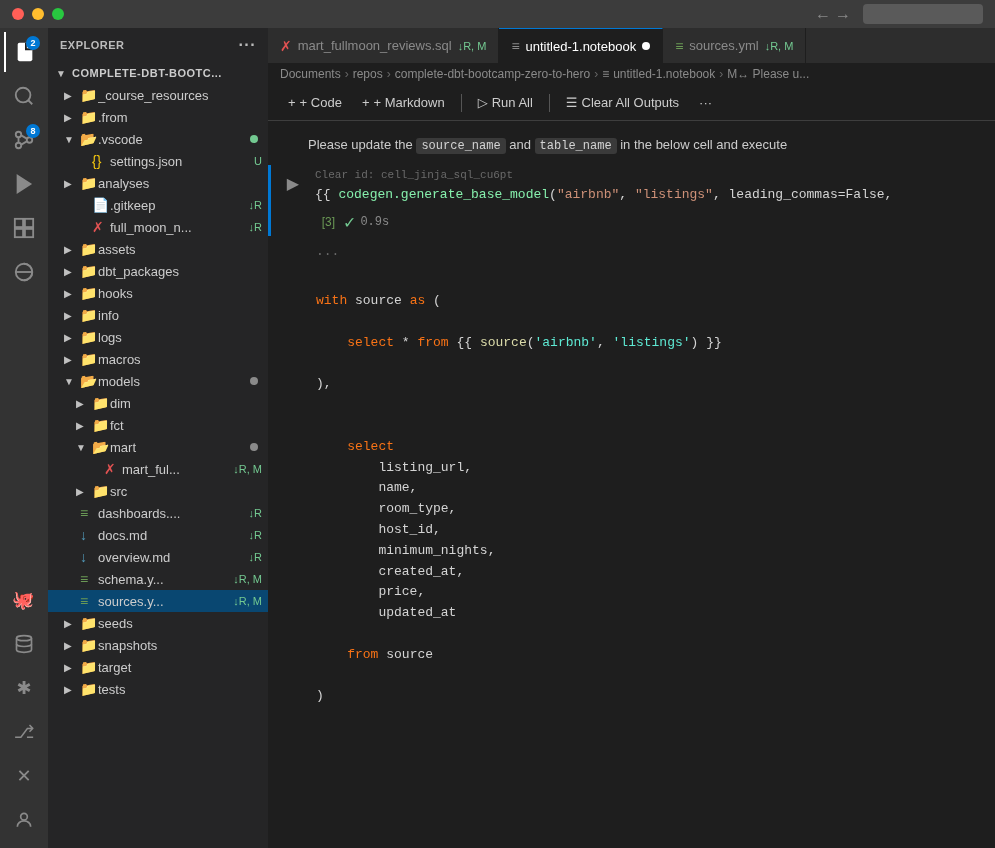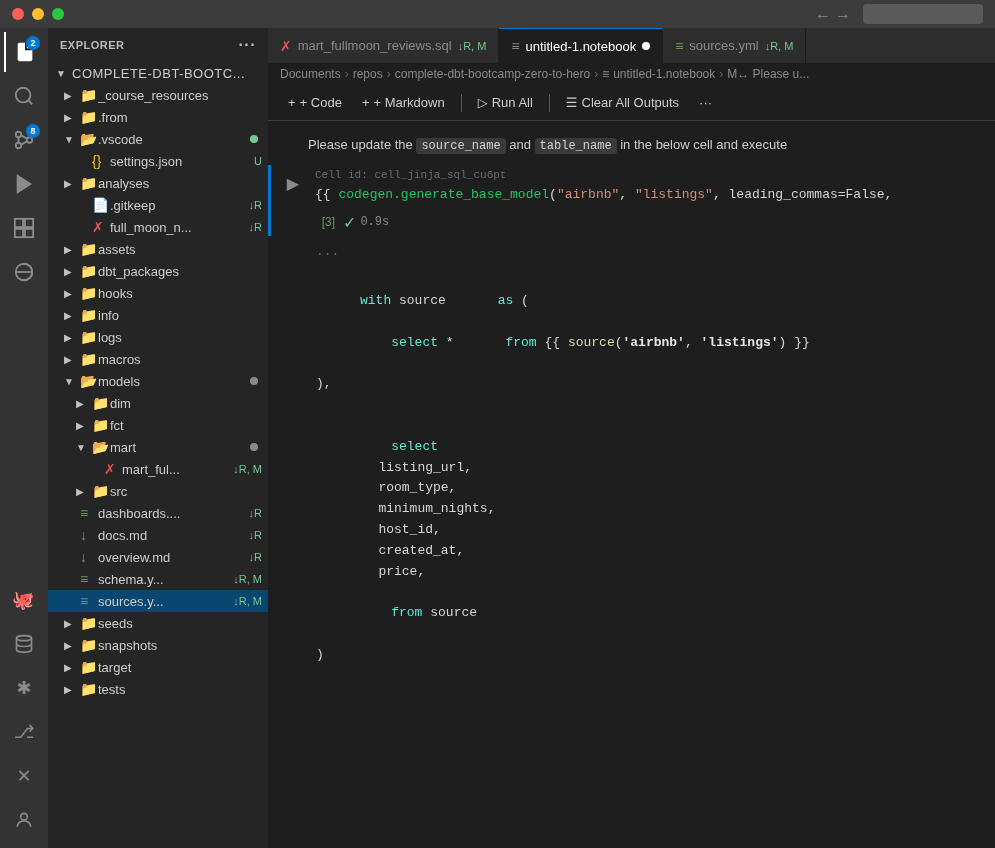--- a/index.html
+++ b/index.html
@@ -365,23 +365,23 @@
     }
 
     .sql-code {
       background: #1e1e1e;
       font-family: 'Courier New', monospace;
       font-size: 13px;
       line-height: 1.6;
       color: #d4d4d4;
       padding: 8px 16px 8px 48px;
     }
-    .sql-kw { color: #5eead4; margin-left: 44px; }
+    .sql-kw { color: #f97316; }
     .sql-fn { color: #dcdcaa; }
-    .sql-str { color: #e5e5e5; font-weight: bold; }
+    .sql-str { color: #5eead4; }
 
     
     .ellipsis {
       padding: 4px 48px;
       color: #6a6a6a;
       font-family: 'Courier New', monospace;
       font-size: 13px;
     }
   </style>
 </head>
@@ -468,21 +468,21 @@
 
   <div class="sidebar">
     <div class="sidebar-header">
       <span>EXPLORER</span>
       <span style="cursor:pointer; font-size:16px;">···</span>
     </div>
     <div class="sidebar-content">
 
       <div class="tree-item">
         <span class="chevron">▼</span>
-        <span class="label" style="font-weight:400; font-size:13px; letter-spacing:0.5px; color:#cccccc;">COMPLETE-DBT-BOOTC...</span>
+        <span class="label" style="font-weight:700; font-size:11px; letter-spacing:0.5px; color:#cccccc;">COMPLETE-DBT-BOOTC...</span>
       </div>
 
       <div class="tree-item indent-1">
         <span class="chevron">▶</span>
         <span class="file-icon" style="color:#dcb67a;">📁</span>
         <span class="label">_course_resources</span>
       </div>
 
       <div class="tree-item indent-1">
         <span class="chevron">▶</span>
@@ -731,22 +731,22 @@
         <code>source_name</code>
         <span> and </span>
         <code>table_name</code>
         <span> in the below cell and execute</span>
       </div>
 
       <div class="cell active">
         <div class="cell-header">
           <div class="cell-run-btn">▶</div>
           <div class="cell-body">
-            <div class="cell-id">Cell id: cell_jinja_sql_cu6pt</div>
-            <div class="cell-code"><span style="color:#d4d4d4;">{{</span> <span style="color:#22c55e;">codegen.generate_base_model</span><span style="color:#d4d4d4;">(</span><span style="color:#ce9178;">"airbnb"</span><span style="color:#d4d4d4;">, </span><span style="color:#ce9178;">"listings"</span><span style="color:#d4d4d4;">, leading_commas=False,</span></div>
+            <div class="cell-id">Clear id: cell_jinja_sql_cu6pt</div>
+            <div class="cell-code"><span style="color:#d4d4d4;">{{</span> <span style="color:#86efac;">codegen.generate_base_model</span><span style="color:#d4d4d4;">(</span><span style="color:#ce9178;">"airbnb"</span><span style="color:#d4d4d4;">, </span><span style="color:#ce9178;">"listings"</span><span style="color:#d4d4d4;">, leading_commas=False,</span></div>
           </div>
         </div>
         <div class="cell-output">
           <div class="cell-counter">[3]</div>
           <span class="cell-check">✓</span>
           <span class="cell-time">0.9s</span>
         </div>
       </div>
 
       <div class="ellipsis">...</div>
@@ -755,25 +755,27 @@
         <div>&nbsp;</div>
         <div><span class="sql-kw">with</span> source <span class="sql-kw">as</span> (</div>
         <div>&nbsp;</div>
         <div>&nbsp;&nbsp;&nbsp;&nbsp;<span class="sql-kw">select</span> * <span class="sql-kw">from</span> <span style="color:#d4d4d4;">{{</span> <span class="sql-fn">source</span><span style="color:#d4d4d4;">(</span><span class="sql-str">'airbnb'</span><span style="color:#d4d4d4;">, </span><span class="sql-str">'listings'</span><span style="color:#d4d4d4;">) }}</span></div>
         <div>&nbsp;</div>
         <div>),</div>
         <div>&nbsp;</div>
         <div>&nbsp;</div>
         <div>&nbsp;&nbsp;&nbsp;&nbsp;<span class="sql-kw">select</span></div>
         <div>&nbsp;&nbsp;&nbsp;&nbsp;&nbsp;&nbsp;&nbsp;&nbsp;listing_url,</div>
+        <div>&nbsp;&nbsp;&nbsp;&nbsp;&nbsp;&nbsp;&nbsp;&nbsp;name,</div>
         <div>&nbsp;&nbsp;&nbsp;&nbsp;&nbsp;&nbsp;&nbsp;&nbsp;room_type,</div>
+        <div>&nbsp;&nbsp;&nbsp;&nbsp;&nbsp;&nbsp;&nbsp;&nbsp;host_id,</div>
         <div>&nbsp;&nbsp;&nbsp;&nbsp;&nbsp;&nbsp;&nbsp;&nbsp;minimum_nights,</div>
-        <div>&nbsp;&nbsp;&nbsp;&nbsp;&nbsp;&nbsp;&nbsp;&nbsp;host_id,</div>
         <div>&nbsp;&nbsp;&nbsp;&nbsp;&nbsp;&nbsp;&nbsp;&nbsp;created_at,</div>
         <div>&nbsp;&nbsp;&nbsp;&nbsp;&nbsp;&nbsp;&nbsp;&nbsp;price,</div>
+        <div>&nbsp;&nbsp;&nbsp;&nbsp;&nbsp;&nbsp;&nbsp;&nbsp;updated_at</div>
         <div>&nbsp;</div>
         <div>&nbsp;&nbsp;&nbsp;&nbsp;<span class="sql-kw">from</span> source</div>
         <div>&nbsp;</div>
         <div>)</div>
         <div>&nbsp;</div>
       </div>
 
     </div>
   </div>
 

